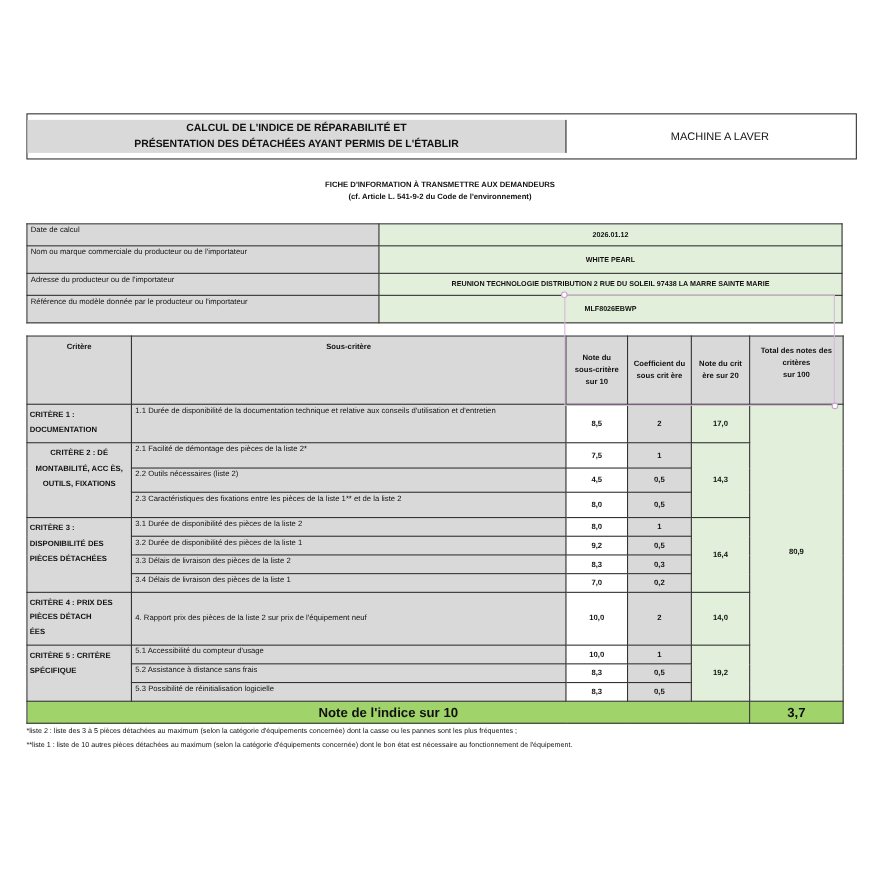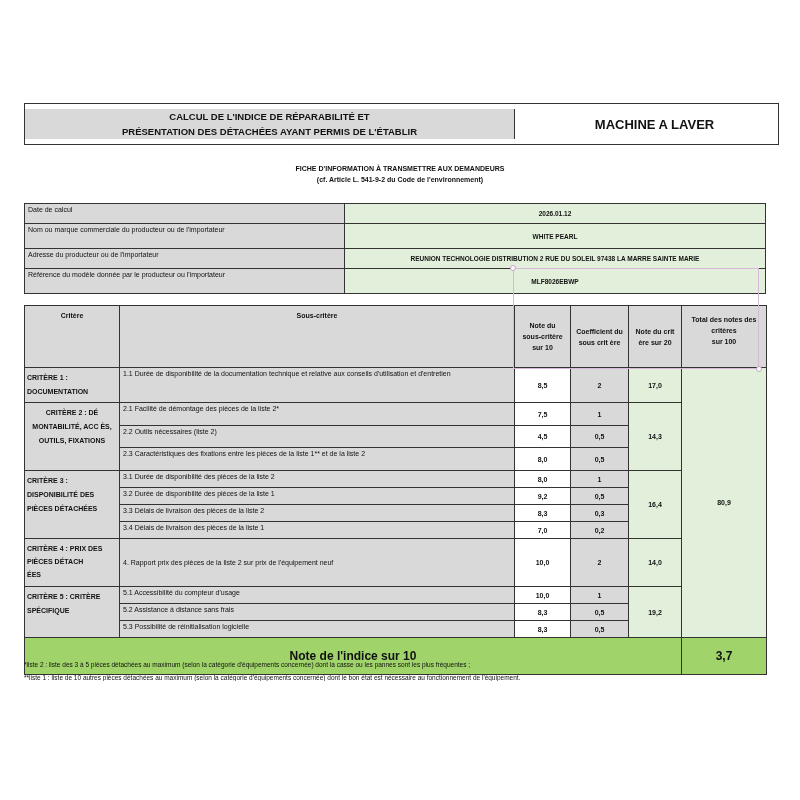--- a/index.html
+++ b/index.html
@@ -4,21 +4,21 @@
 <style>
   * { box-sizing: border-box; margin: 0; padding: 0; }
   html, body { width: 800px; height: 800px; background: #ffffff; overflow: hidden; }
   body { position: relative; font-family: "Liberation Sans", sans-serif; color: #111; }
 
   .abs { position: absolute; align-items: center; }
 
   
   .hdr { left: 24px; top: 103px; width: 755px; height: 42px; border: 1.5px solid #333; display: flex; }
   .hdr-left { width: 490px; background: #d9d9d9; border-right: 1.5px solid #333; display: flex; flex-direction: column; justify-content: center; align-items: center; font-size: 9.5px; font-weight: bold; line-height: 15px; }
-  .hdr-right { flex: 1; display: flex; align-items: center; justify-content: center; font-size: 13px; font-weight: bold; margin-left: 16px; }
+  .hdr-right { flex: 1; display: flex; align-items: center; justify-content: center; font-size: 10px; font-weight: normal; margin-left: 16px; }
 
   .sub { left: 0; width: 800px; text-align: center; font-size: 7px; font-weight: bold; line-height: 11px; top: 163px; }
 
   
   .info { left: 24px; top: 203px; width: 742px; border-collapse: collapse; position: absolute; }
   .info td { border: 1.5px solid #333; font-size: 7px; height: 20px; }
   .info td.lbl { width: 320px; background: #d9d9d9; padding: 2px 3px; vertical-align: top; }
   .info td.val { background: #e2efda; text-align: center; font-weight: bold; font-size: 6.5px; vertical-align: middle; }
   .info tr.r2 td, .info tr.r4 td { height: 25px; }
   .info tr.r1 td { height: 20px; }
@@ -28,21 +28,21 @@
   .main td, .main th { border: 1.5px solid #333; font-size: 7px; }
   .main th { background: #d9d9d9; font-weight: bold; vertical-align: top; padding-top: 4px; line-height: 11px; height: 62px; }
   .main th.num { vertical-align: middle; padding-top: 0; }
   .crit { background: #d9d9d9; font-weight: bold; vertical-align: top; padding: 3px 2px; line-height: 14px; font-size: 7px; }
   .crit.center { text-align: center; }
   .subc { background: #d9d9d9; padding: 2px 3px; vertical-align: top; font-size: 7px; }
   .note { background: #ffffff; text-align: center; font-weight: bold; font-size: 7px; vertical-align: middle; }
   .coef { background: #d9d9d9; text-align: center; font-weight: bold; font-size: 7px; vertical-align: middle; }
   .ncrit { background: #e2efda; text-align: center; font-weight: bold; font-size: 7px; vertical-align: middle; }
   .total { background: #e2efda; text-align: center; font-weight: bold; font-size: 7px; vertical-align: middle; }
-  .final td { background: #a0d36a; height: 37px; font-weight: bold; text-align: center; font-size: 12px; }
+  .final td { background: #a0d36a; height: 20px; font-weight: bold; text-align: center; font-size: 12px; }
 
   .foot { left: 24px; font-size: 6.5px; line-height: 10px; white-space: nowrap; }
 
   .overlay { left: 513px; top: 268px; width: 246px; height: 101px; border: 1.5px solid #d7b8d9; }
   .dot { width: 6px; height: 6px; border: 1.5px solid #c9a3cc; background: #fff; border-radius: 50%; }
 </style>
 </head>
 <body>
 
 <div class="abs hdr">

